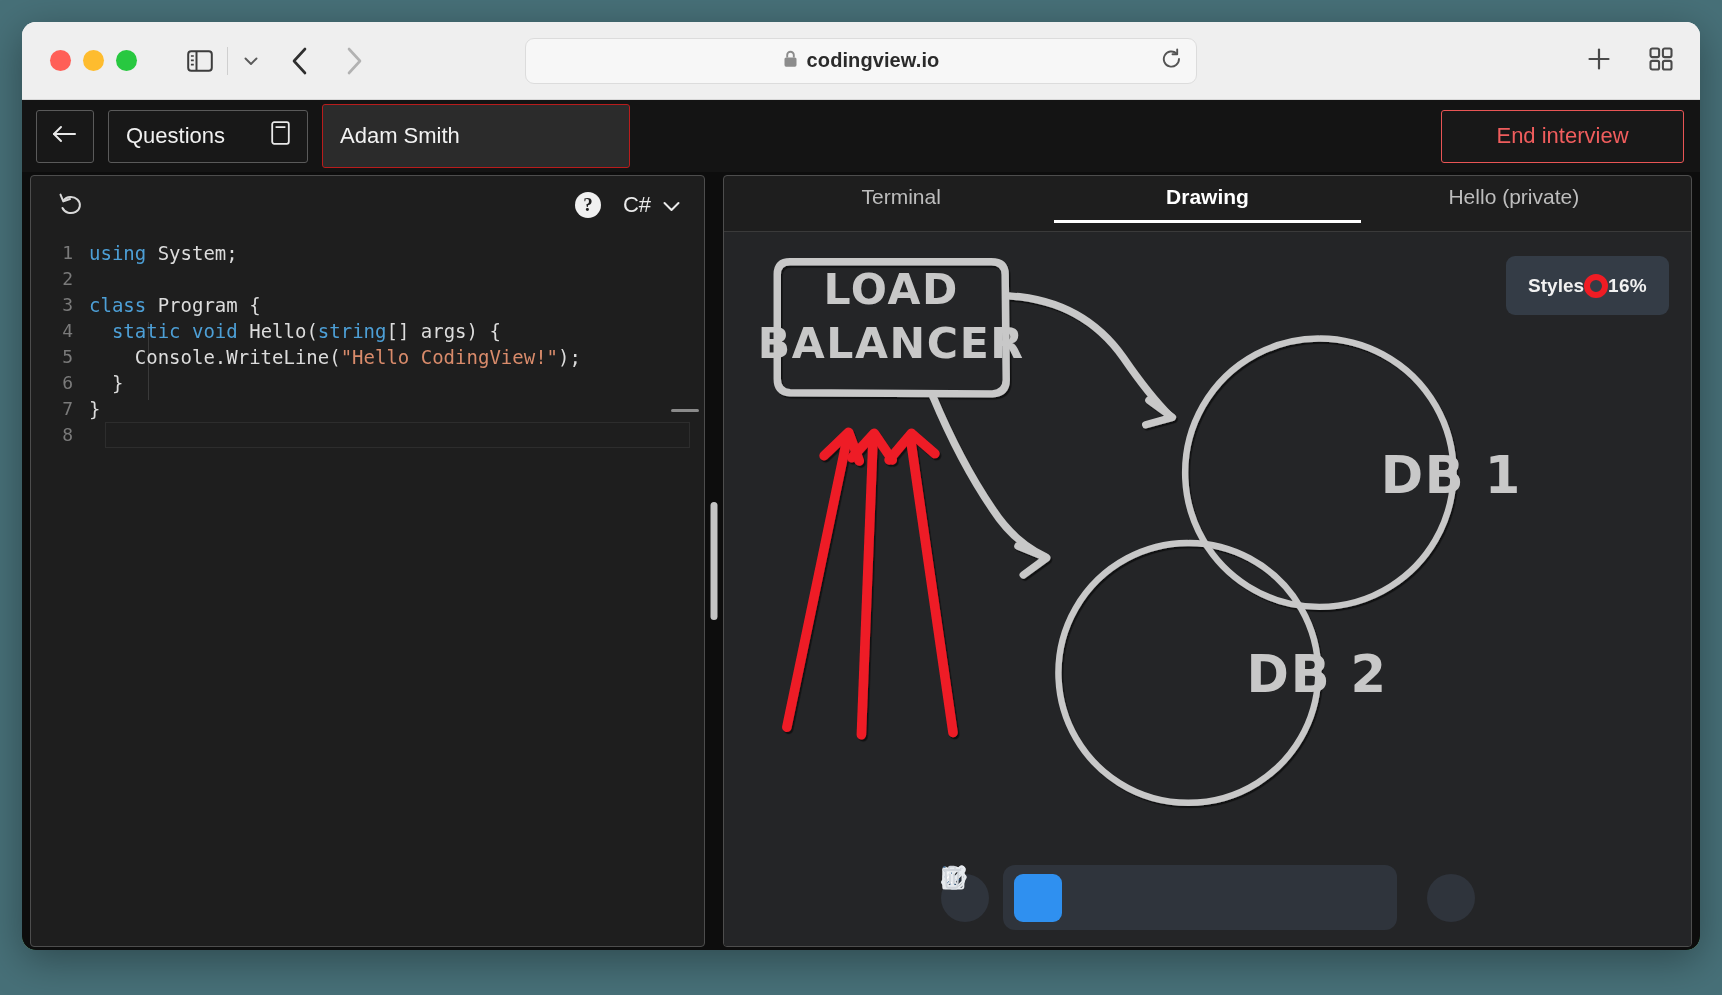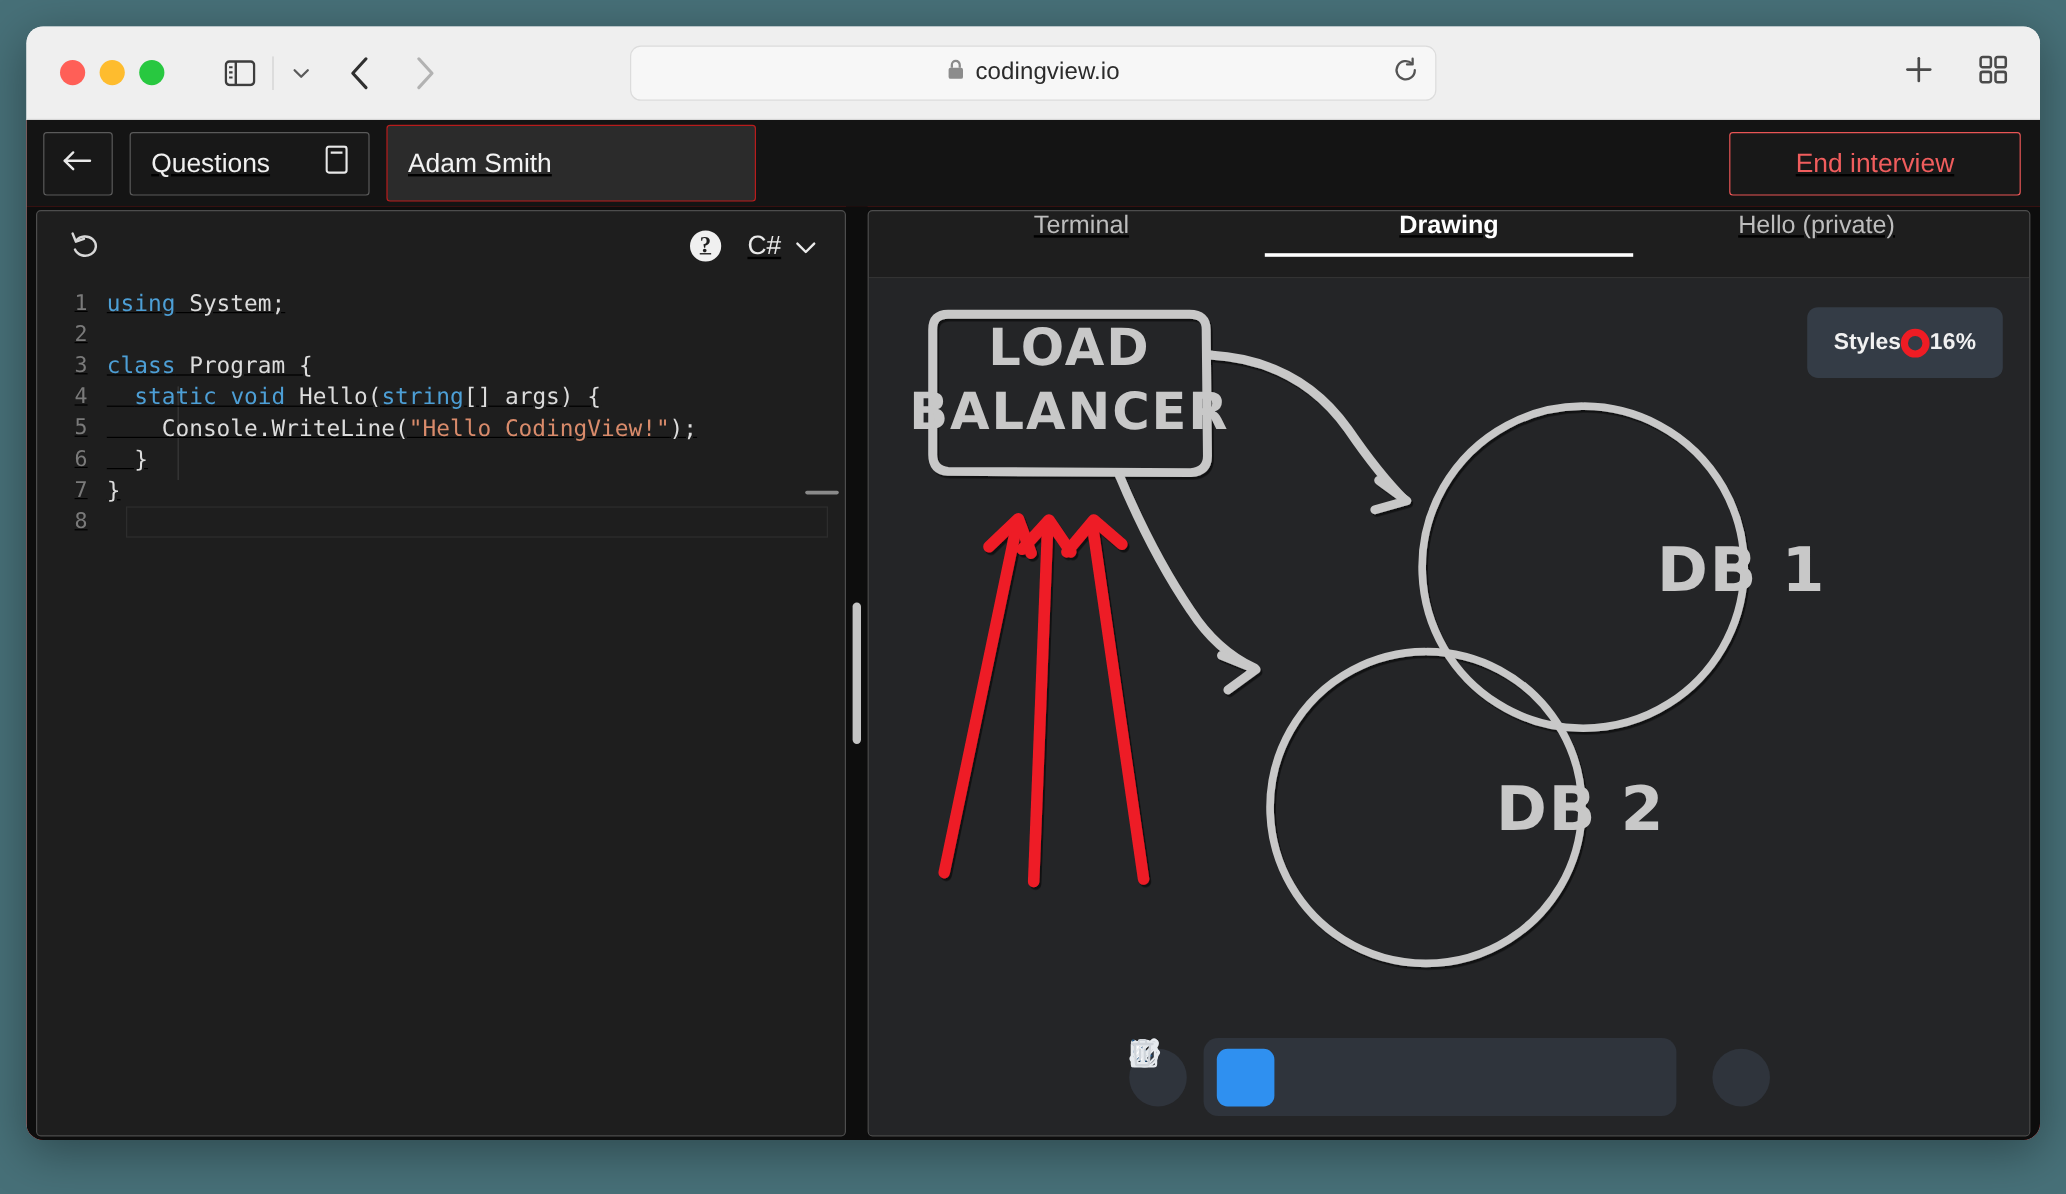--- a/index.html
+++ b/index.html
@@ -32,20 +32,21 @@
     box-shadow: 0 10px 40px rgba(0,0,0,.35);
   }
 
   .browser-chrome {
     position: relative;
     height: 78px;
     background: #efefef;
     border-bottom: 1px solid #d7d7d7;
     display: flex;
     align-items: center;
+    font-weight: bold;
   }
 
   .traffic-lights {
     display: flex;
     gap: 12px;
     margin-left: 28px;
   }
   .dot { width: 21px; height: 21px; border-radius: 50%; }
   .dot.red    { background: #ff5f57; }
   .dot.yellow { background: #febc2e; }
@@ -97,22 +98,21 @@
     display: flex;
     align-items: center;
     gap: 36px;
     color: #4a4a4a;
   }
 
   
   .app {
     position: relative;
     height: calc(100% - 78px);
-    background: #b91c1c;
-    text-decoration: underline;
+    background: #15803d;
   }
 
   .app-header {
     height: 72px;
     background: #141414;
     display: flex;
     align-items: center;
     padding: 0 16px 0 14px;
     gap: 14px;
   }
@@ -290,21 +290,21 @@
     border: 1px solid #4d4d4d;
     border-radius: 4px;
     overflow: hidden;
     display: flex;
     flex-direction: column;
   }
 
   .tabbar {
     height: 56px;
     display: flex;
-    align-items: flex-start;
+    align-items: center;
     padding: 0 24px;
     border-bottom: 1px solid #3a3a3a;
     flex: none;
   }
   .tab {
     flex: 1;
     text-align: center;
     font-size: 21px;
     color: #bdbdbd;
     padding-bottom: 13px;

